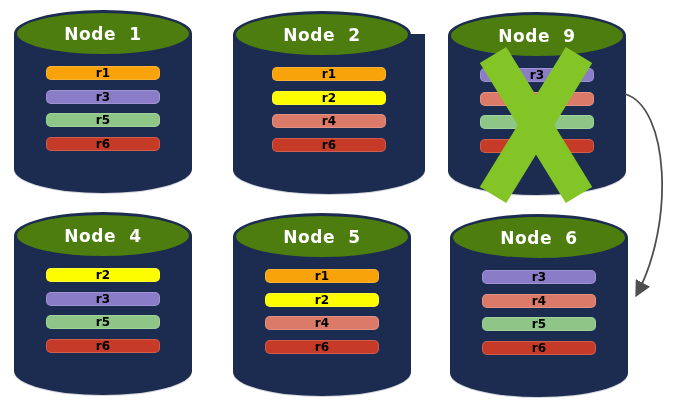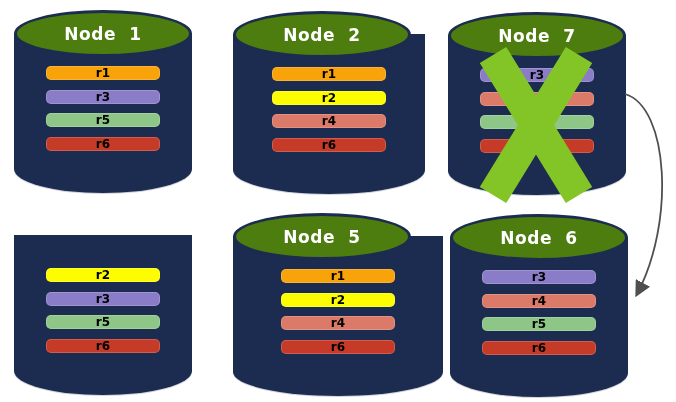--- a/index.html
+++ b/index.html
@@ -140,21 +140,21 @@
         </div>
       <div class="bar" style="background-color: rgb(197, 59, 40);">
           <span class="bar-label">r6</span>
         </div>
     </div>
   </div>
 
   <div class="cylinder" style="left:448px; top:12px;">
     <div class="cyl-body"></div>
     <div class="cyl-top">
-      <span class="node-title">Node 7</span>
+      <span class="node-title">Node 9</span>
     </div>
     <div class="bars">
       <div class="bar" style="background-color: rgb(139, 124, 200);">
           <span class="bar-label">r3</span>
         </div>
       <div class="bar" style="background-color: rgb(219, 122, 104);">
           <span class="bar-label">r4</span>
         </div>
       <div class="bar" style="background-color: rgb(141, 198, 135);">
           <span class="bar-label">r5</span>
@@ -164,37 +164,40 @@
         </div>
     </div>
     <svg class="x-mark" viewBox="0 0 110 150" aria-hidden="true">
       <line x1="12" y1="5" x2="98" y2="145" stroke-width="31" stroke="#83C527"></line>
       <line x1="98" y1="5" x2="12" y2="145" stroke-width="31" stroke="#83C527"></line>
     </svg>
   </div>
 
   <div class="cylinder" style="left:14px; top:212px;">
     <div class="cyl-body"></div>
+    <div class="cyl-top">
+      <span class="node-title">Node 4</span>
+    </div>
     <div class="bars">
       <div class="bar" style="background-color: rgb(253, 253, 0);">
           <span class="bar-label">r2</span>
         </div>
       <div class="bar" style="background-color: rgb(139, 124, 200);">
           <span class="bar-label">r3</span>
         </div>
       <div class="bar" style="background-color: rgb(141, 198, 135);">
           <span class="bar-label">r5</span>
         </div>
       <div class="bar" style="background-color: rgb(197, 59, 40);">
           <span class="bar-label">r6</span>
         </div>
     </div>
   </div>
 
-  <div class="cylinder" style="left:233px; top:213px;padding-left:32px;">
+  <div class="cylinder" style="left:233px; top:213px;">
     <div class="cyl-body"></div>
     <div class="cyl-top">
       <span class="node-title">Node 5</span>
     </div>
     <div class="bars">
       <div class="bar" style="background-color: rgb(249, 163, 11);">
           <span class="bar-label">r1</span>
         </div>
       <div class="bar" style="background-color: rgb(253, 253, 0);">
           <span class="bar-label">r2</span>

